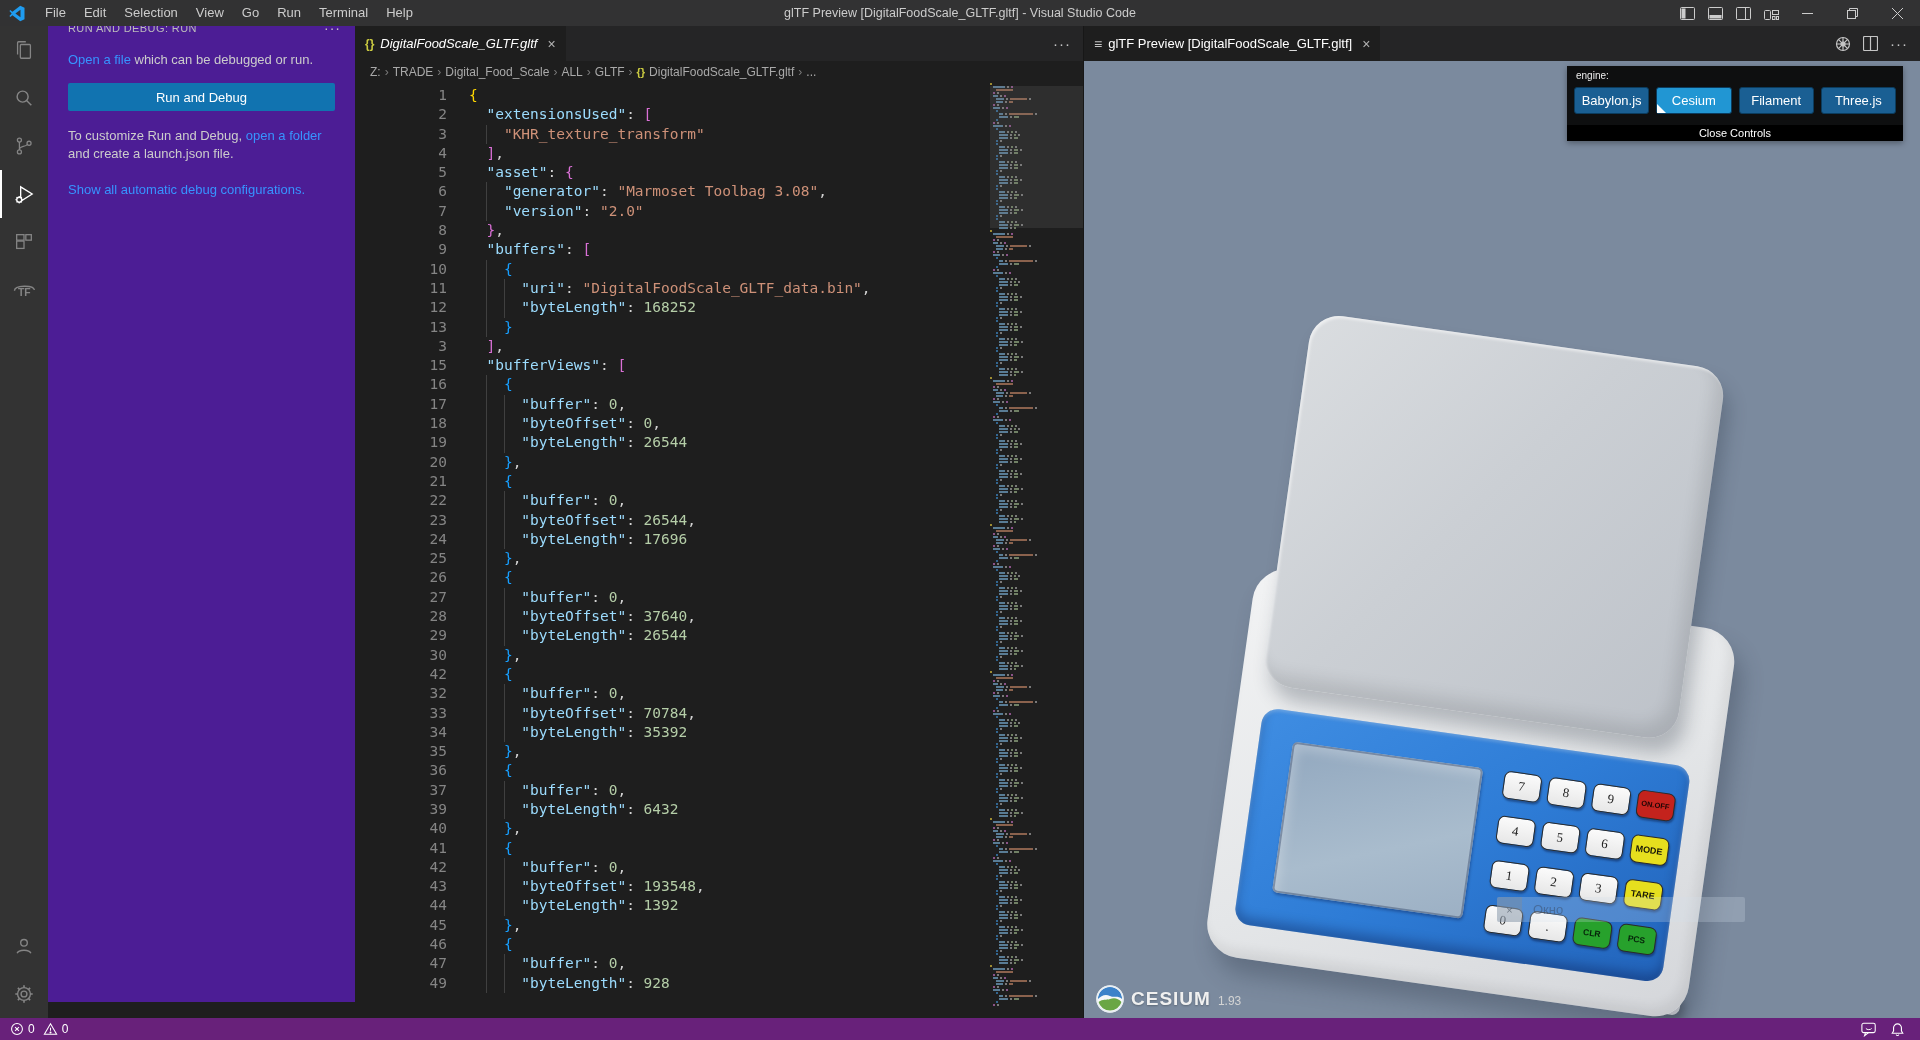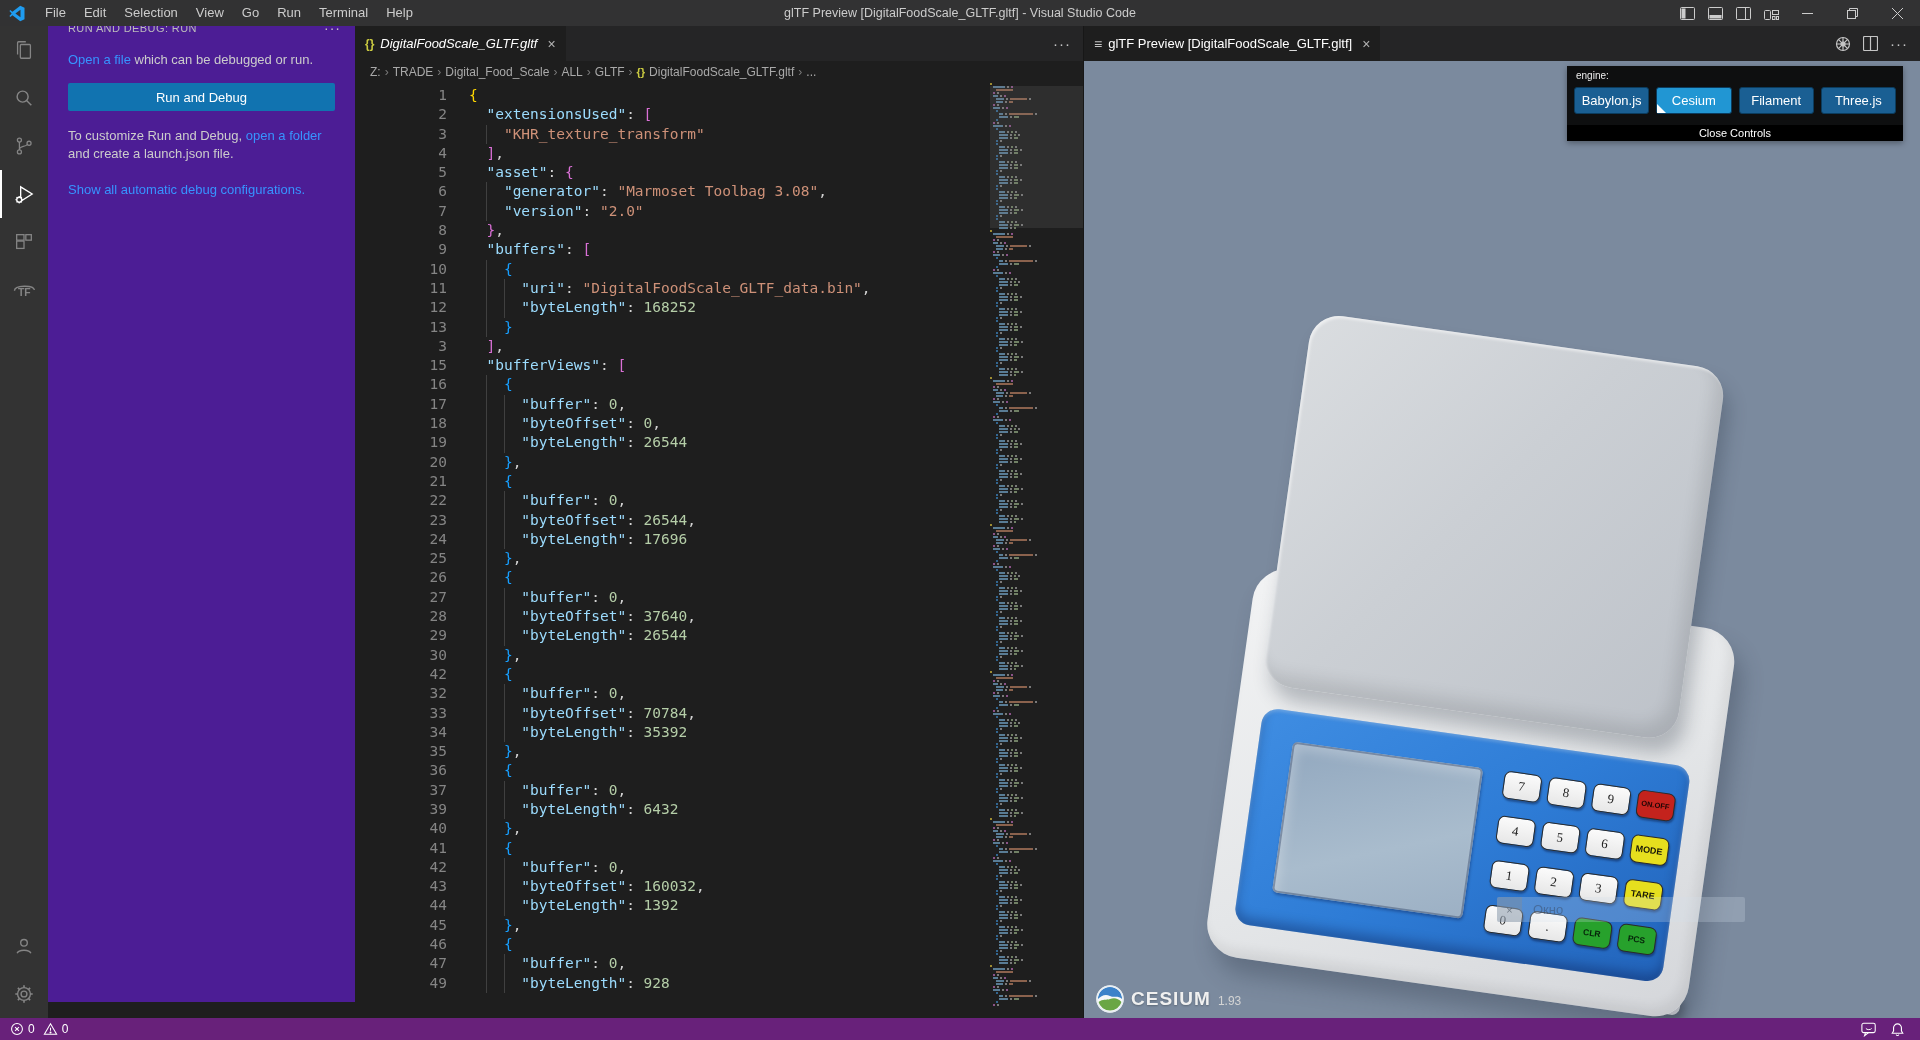--- a/index.html
+++ b/index.html
@@ -320,21 +320,21 @@
       <div class="cl"><span class="ln">32</span><span class="ct"><span class="ig"></span><span class="ig g"></span><span class="ig g"></span><span class="tk-k">"buffer"</span><span class="tk-p">: </span><span class="tk-n">0</span><span class="tk-p">,</span></span></div>
       <div class="cl"><span class="ln">33</span><span class="ct"><span class="ig"></span><span class="ig g"></span><span class="ig g"></span><span class="tk-k">"byteOffset"</span><span class="tk-p">: </span><span class="tk-n">70784</span><span class="tk-p">,</span></span></div>
       <div class="cl"><span class="ln">34</span><span class="ct"><span class="ig"></span><span class="ig g"></span><span class="ig g"></span><span class="tk-k">"byteLength"</span><span class="tk-p">: </span><span class="tk-n">35392</span></span></div>
       <div class="cl"><span class="ln">35</span><span class="ct"><span class="ig"></span><span class="ig g"></span><span class="tk-b3">}</span><span class="tk-p">,</span></span></div>
       <div class="cl"><span class="ln">36</span><span class="ct"><span class="ig"></span><span class="ig g"></span><span class="tk-b3">{</span></span></div>
       <div class="cl"><span class="ln">37</span><span class="ct"><span class="ig"></span><span class="ig g"></span><span class="ig g"></span><span class="tk-k">"buffer"</span><span class="tk-p">: </span><span class="tk-n">0</span><span class="tk-p">,</span></span></div>
       <div class="cl"><span class="ln">39</span><span class="ct"><span class="ig"></span><span class="ig g"></span><span class="ig g"></span><span class="tk-k">"byteLength"</span><span class="tk-p">: </span><span class="tk-n">6432</span></span></div>
       <div class="cl"><span class="ln">40</span><span class="ct"><span class="ig"></span><span class="ig g"></span><span class="tk-b3">}</span><span class="tk-p">,</span></span></div>
       <div class="cl"><span class="ln">41</span><span class="ct"><span class="ig"></span><span class="ig g"></span><span class="tk-b3">{</span></span></div>
       <div class="cl"><span class="ln">42</span><span class="ct"><span class="ig"></span><span class="ig g"></span><span class="ig g"></span><span class="tk-k">"buffer"</span><span class="tk-p">: </span><span class="tk-n">0</span><span class="tk-p">,</span></span></div>
-      <div class="cl"><span class="ln">43</span><span class="ct"><span class="ig"></span><span class="ig g"></span><span class="ig g"></span><span class="tk-k">"byteOffset"</span><span class="tk-p">: </span><span class="tk-n">160032</span><span class="tk-p">,</span></span></div>
+      <div class="cl"><span class="ln">43</span><span class="ct"><span class="ig"></span><span class="ig g"></span><span class="ig g"></span><span class="tk-k">"byteOffset"</span><span class="tk-p">: </span><span class="tk-n">193548</span><span class="tk-p">,</span></span></div>
       <div class="cl"><span class="ln">44</span><span class="ct"><span class="ig"></span><span class="ig g"></span><span class="ig g"></span><span class="tk-k">"byteLength"</span><span class="tk-p">: </span><span class="tk-n">1392</span></span></div>
       <div class="cl"><span class="ln">45</span><span class="ct"><span class="ig"></span><span class="ig g"></span><span class="tk-b3">}</span><span class="tk-p">,</span></span></div>
       <div class="cl"><span class="ln">46</span><span class="ct"><span class="ig"></span><span class="ig g"></span><span class="tk-b3">{</span></span></div>
       <div class="cl"><span class="ln">47</span><span class="ct"><span class="ig"></span><span class="ig g"></span><span class="ig g"></span><span class="tk-k">"buffer"</span><span class="tk-p">: </span><span class="tk-n">0</span><span class="tk-p">,</span></span></div>
       <div class="cl"><span class="ln">49</span><span class="ct"><span class="ig"></span><span class="ig g"></span><span class="ig g"></span><span class="tk-k">"byteLength"</span><span class="tk-p">: </span><span class="tk-n">928</span></span></div>
     </div>
   <div class="minimap" id="minimap">
       <div class="mrow" style="padding-left: 0px;"><span class="mtok" style="width: 2px; background: rgb(201, 178, 58);"></span></div>
       <div class="mrow" style="padding-left: 3px;"><span class="mtok" style="width: 12px; background: rgb(109, 156, 190);"></span><span class="mtok" style="width: 2px; background: rgb(154, 154, 154);"></span><span class="mtok" style="width: 2px; background: rgb(176, 102, 173);"></span></div>
       <div class="mrow" style="padding-left: 6px;"><span class="mtok" style="width: 17px; background: rgb(176, 122, 94);"></span></div>

